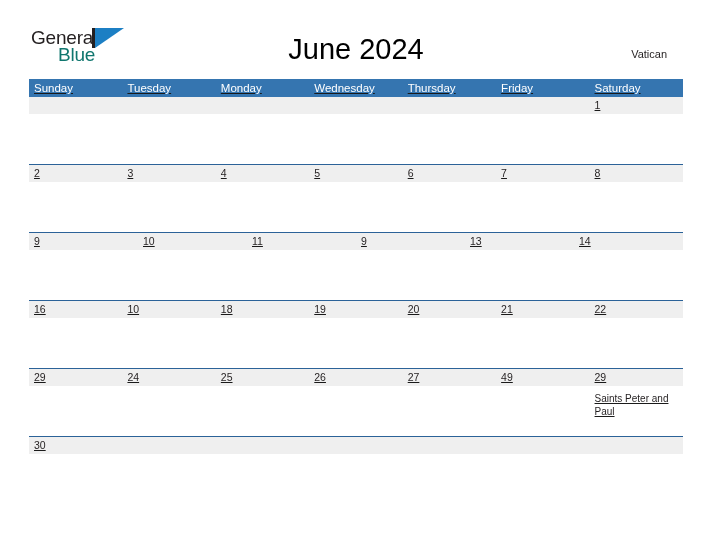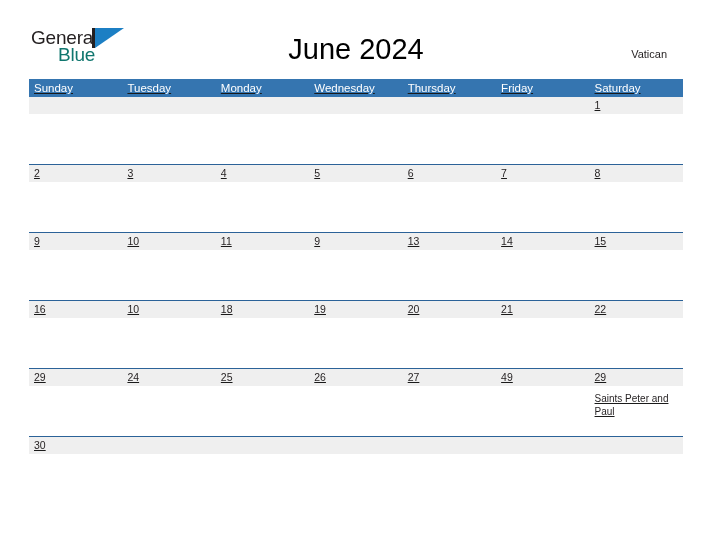--- a/index.html
+++ b/index.html
@@ -271,23 +271,20 @@
             </div>
             <div class="cell">
               <span class="daynum">9</span>
             </div>
             <div class="cell">
               <span class="daynum">13</span>
             </div>
             <div class="cell">
               <span class="daynum">14</span>
             </div>
-            <div class="cell">
-              <span class="daynum">15</span>
-            </div>
           </div>
         </div>
         <div class="week">
           <div class="week-band"></div>
           <div class="week-cells">
             <div class="cell">
               <span class="daynum">16</span>
             </div>
             <div class="cell">
               <span class="daynum">10</span>

